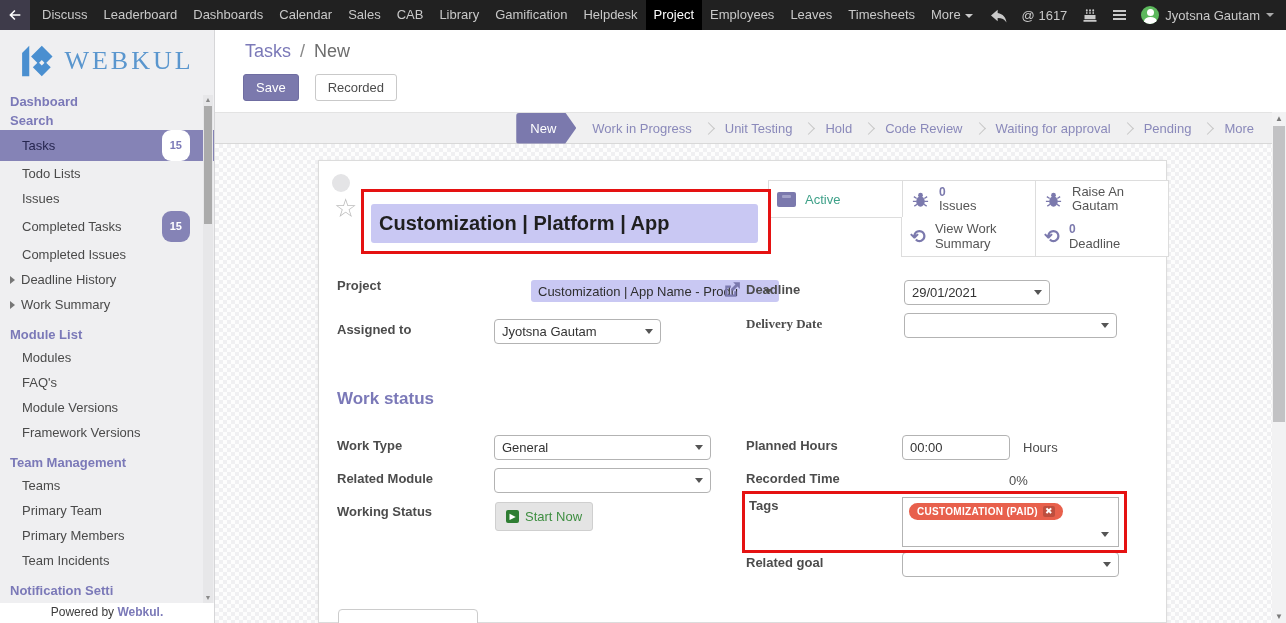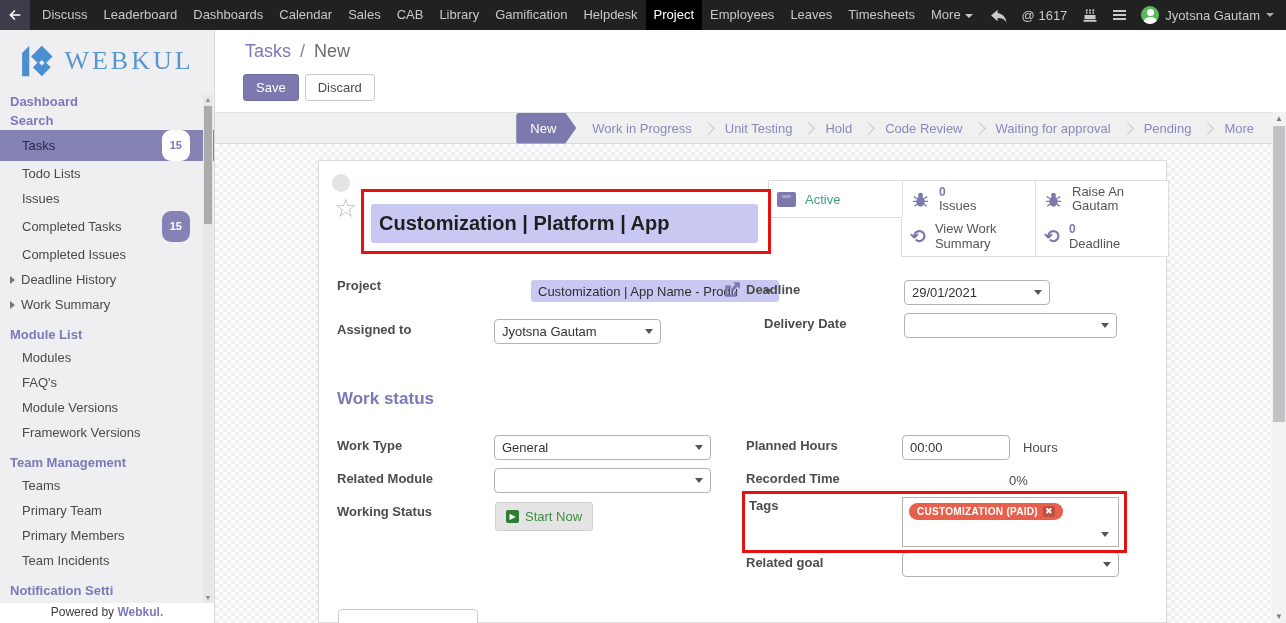--- a/index.html
+++ b/index.html
@@ -41,21 +41,21 @@
   .side-scroll { position:absolute; right:1px; top:65px; width:10px; height:508px; background:#e7e7e9; }
   .side-scroll .thumb { position:absolute; left:1px; top:11px; width:8px; height:118px; background:#ababab; }
   .scroll-arrow { position:absolute; left:0; width:10px; height:10px; font-size:7px; color:#8a8a8a; text-align:center; line-height:10px; cursor:pointer; }
 
   
   .control-panel { position:absolute; left:215px; top:30px; width:1071px; height:82px; background:#fff; }
   .breadcrumb { position:absolute; left:30px; top:11px; font-size:18px; }
   .breadcrumb .parent { color:#7b79b8; cursor:pointer; }
   .breadcrumb .sep { color:#888; padding:0 4px; }
   .breadcrumb .current { color:#6d6d6d; }
-  .cp-buttons { position:absolute; left:28px; top:44px; display:flex; gap:6px;align-items:flex-end; }
+  .cp-buttons { position:absolute; left:28px; top:44px; display:flex; gap:16px;align-items:flex-end; }
   .btn { font-size:13px; padding:5px 12px; border-radius:3px; cursor:pointer; border:1px solid transparent; }
   .btn-primary { background:#7b79ad; color:#fff; border-color:#6f6da1; }
   .btn-default { background:#fff; color:#4c4c4c; border-color:#c9c9c9; }
 
   
   .statusbar { position:absolute; left:215px; top:112px; width:1057px; height:32px; background:#f0f0f1; border-top:1px solid #e3e3e3; border-bottom:1px solid #d8d8d8; display:flex; justify-content:flex-end; align-items:center; padding-right:6px; }
   .stage { font-size:13px; color:#8a89ba; padding:0 12px; white-space:nowrap; cursor:pointer; }
   .stage.active { background:#7b79ad; color:#fff; line-height:31px; padding:0 20px 0 14px; border-radius:3px 0 0 3px; clip-path:polygon(0 0, calc(100% - 11px) 0, 100% 50%, calc(100% - 11px) 100%, 0 100%); margin-right:4px; }
   .chev { width:9px; height:9px; border-top:1px solid #c6c6c6; border-right:1px solid #c6c6c6; transform:rotate(45deg); flex:none; }
 
@@ -250,21 +250,21 @@
   </div>
 
   <div class="control-panel">
     <div class="breadcrumb">
       <span class="parent">Tasks</span>
       <span class="sep">/</span>
       <span class="current">New</span>
     </div>
     <div class="cp-buttons">
       <button class="btn btn-primary">Save</button>
-      <button class="btn btn-default">Discard</button>
+      <button class="btn btn-default">Recorded</button>
     </div>
   </div>
 
   <div class="statusbar">
     <div class="stage active">New</div>
     <div class="stage">Work in Progress</div>
     <span class="chev"></span>
     <div class="stage">Unit Testing</div>
     <span class="chev"></span>
     <div class="stage">Hold</div>
@@ -339,21 +339,21 @@
         <span class="txt">Jyotsna Gautam</span>
         <span class="caret"></span>
       </div>
 
       <div class="flabel" style="left:427px; top:121px;">Deadline</div>
       <div class="finput" style="left:585px; top:119px; width:146px; height:25px;">
         <span class="txt">29/01/2021</span>
         <span class="caret"></span>
       </div>
 
-      <div class="flabel" style="left:445px; top:155px;">Delivery Date</div>
+      <div class="flabel" style="left:427px; top:155px;font-family:Liberation Serif, serif;">Delivery Date</div>
       <div class="finput" style="left:585px; top:152px; width:213px; height:25px;">
         <span class="txt"></span>
         <span class="caret"></span>
       </div>
 
       <div class="section-title" style="left:18px; top:228px;">Work status</div>
 
       <div class="flabel" style="left:18px; top:277px;">Work Type</div>
       <div class="finput" style="left:175px; top:274px; width:217px; height:25px;">
         <span class="txt">General</span>

